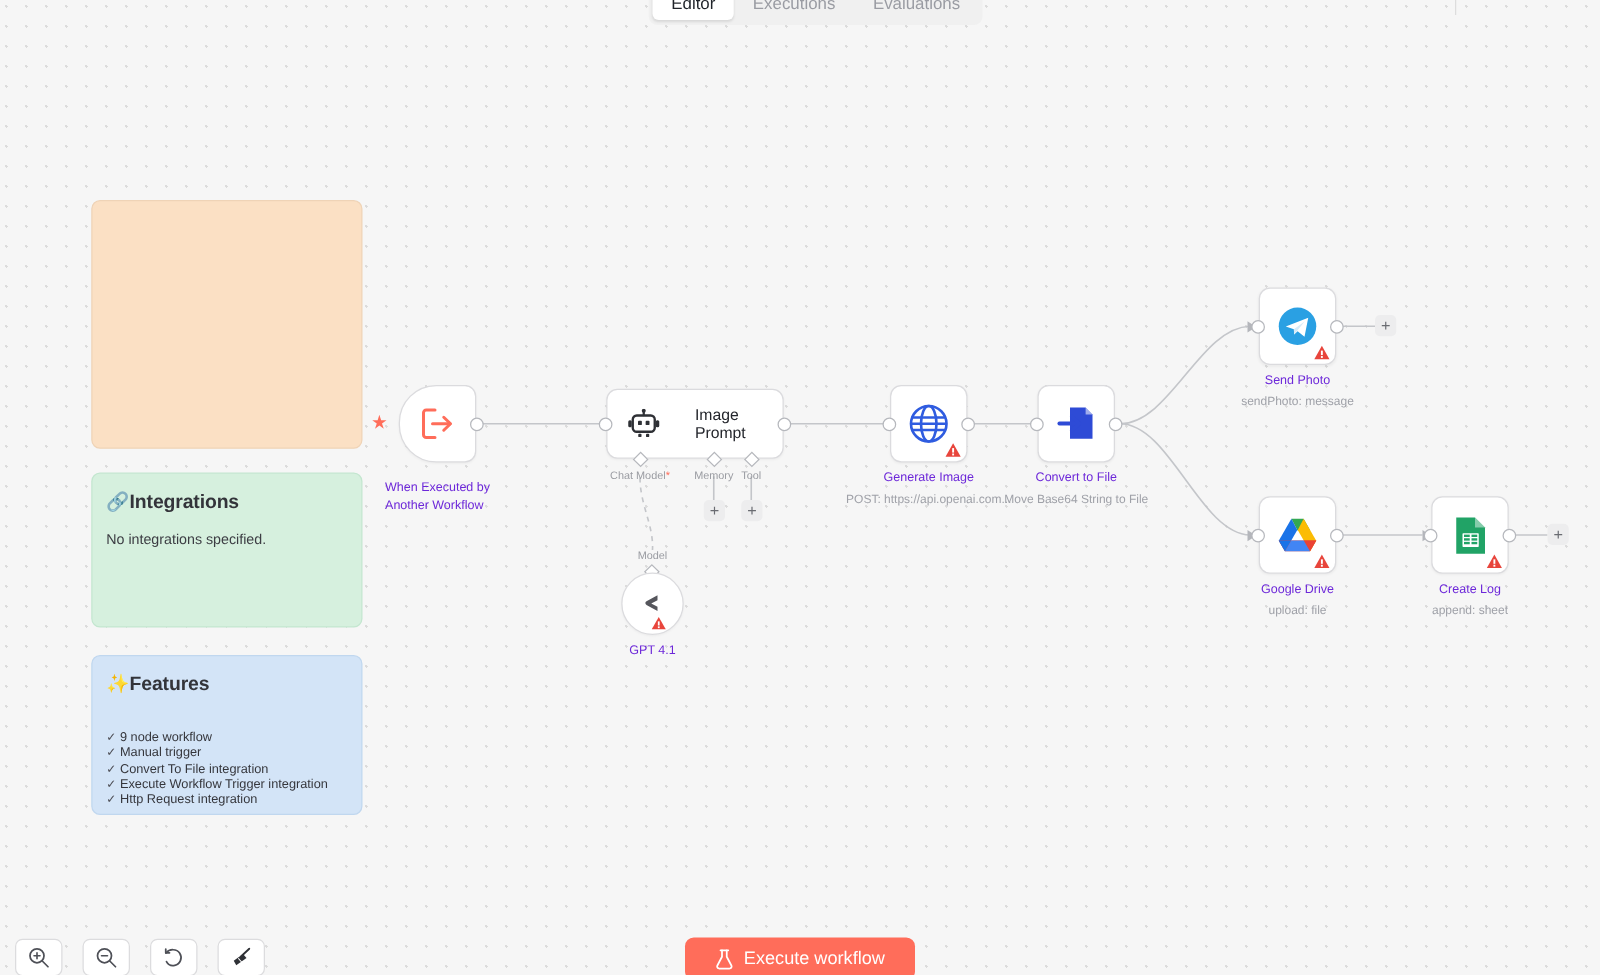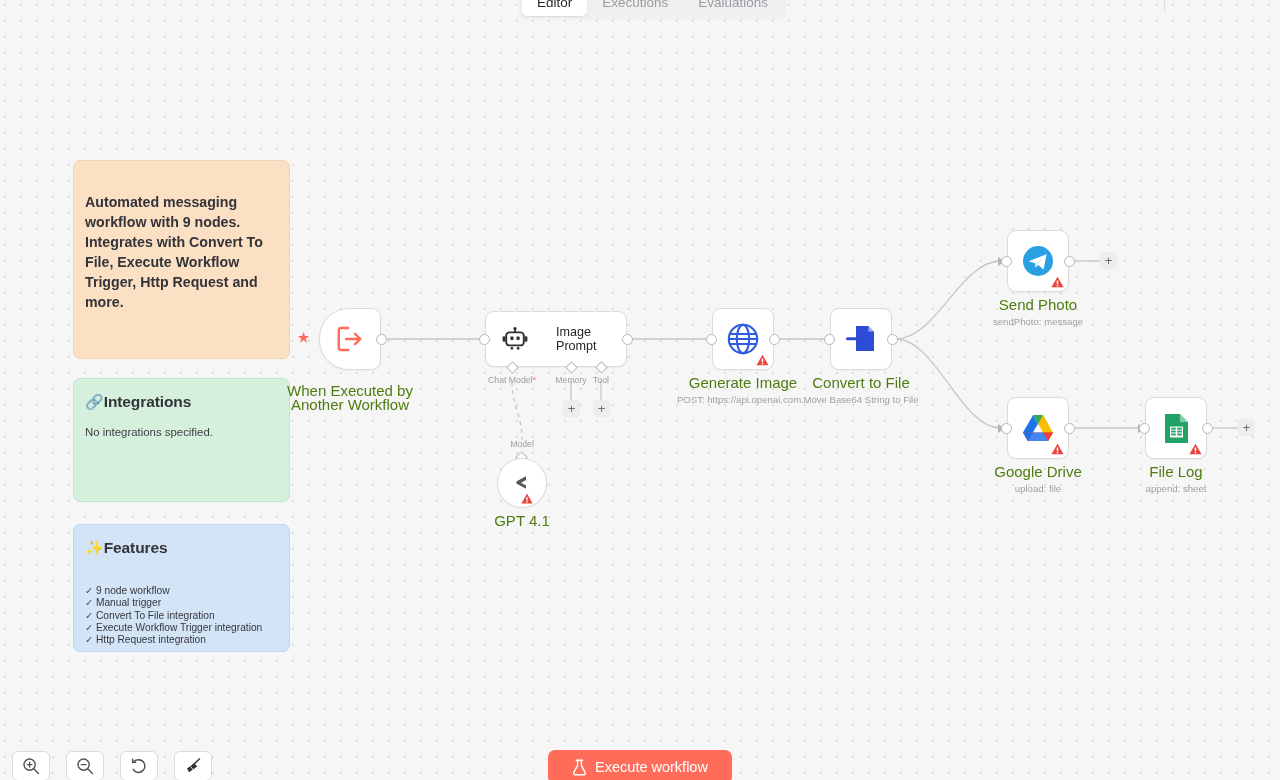--- a/index.html
+++ b/index.html
@@ -93,21 +93,21 @@
     position: absolute; left: 0; top: 0;
     width: 62px; height: 62px;
     background: #ffffff;
     border: 1px solid #dbdbde;
     border-radius: 9px;
     box-shadow: 0 1px 2px rgba(0,0,0,0.045);
     display: flex; align-items: center; justify-content: center;
   }
   .node-label {
     position: absolute; top: 68px; left: 50%; transform: translateX(-50%);
-    font-size: 15px; color: #4d7c0f; white-space: nowrap; text-align: center;
+    font-size: 10px; color: #6d28d9; white-space: nowrap; text-align: left;
     line-height: 13.6px;
   }
   .node-sublabel {
     position: absolute; top: 86px; left: 50%; transform: translateX(-50%);
     font-size: 9.6px; color: #9fa1a8; white-space: nowrap; text-align: center;
   }
   .warn {
     position: absolute; right: 4px; bottom: 3px;
     width: 13px; height: 12px;
     line-height: 12px; text-align: center;
@@ -235,21 +235,20 @@
   <div id="tabbar">
     <div id="tabstrip">
       <div class="tab active">Editor</div>
       <div class="tab">Executions</div>
       <div class="tab">Evaluations</div>
     </div>
     <div id="topdivider"></div>
   </div>
 
   <div class="sticky" id="note-create">
-    <p>Automated messaging workflow with 9 nodes. Integrates with Convert To File, Execute Workflow Trigger, Http Request and more.</p>
   </div>
 
   <div class="sticky" id="note-integrations">
     <div class="note-h-row">
       <span class="note-emoji">🔗</span>
       <h2>Integrations</h2>
     </div>
     <div class="note-body-sm">No integrations specified.</div>
   </div>
 
@@ -457,21 +456,21 @@
       <span class="warn">
         <svg width="13" height="12" viewBox="0 0 12 11">
             <path d="M6 0.6 L11.6 10.4 L0.4 10.4 Z" fill="#e8453c"></path>
             <rect x="5.3" y="4.1" width="1.4" height="3.3" fill="#fff"></rect>
             <rect x="5.3" y="8.1" width="1.4" height="1.4" fill="#fff"></rect>
           </svg>
       </span>
     </div>
     <div class="ep in"></div>
     <div class="ep out"></div>
-    <div class="node-label">File Log</div>
+    <div class="node-label">Create Log</div>
     <div class="node-sublabel">append: sheet</div>
   </div>
   <div class="plus-btn" style="left:1238px; top:419px; z-index:6;">+</div>
 
   <div id="toolbar">
     <div class="tool-btn">
       <span>
         <svg width="18" height="18" viewBox="0 0 18 18">
           <circle cx="7.6" cy="7.6" r="5.6" stroke="#4e5057" stroke-width="1.4" fill="none"></circle>
           <path d="M11.8 11.8 L16.4 16.4" stroke="#4e5057" stroke-width="1.4" stroke-linecap="round"></path>

